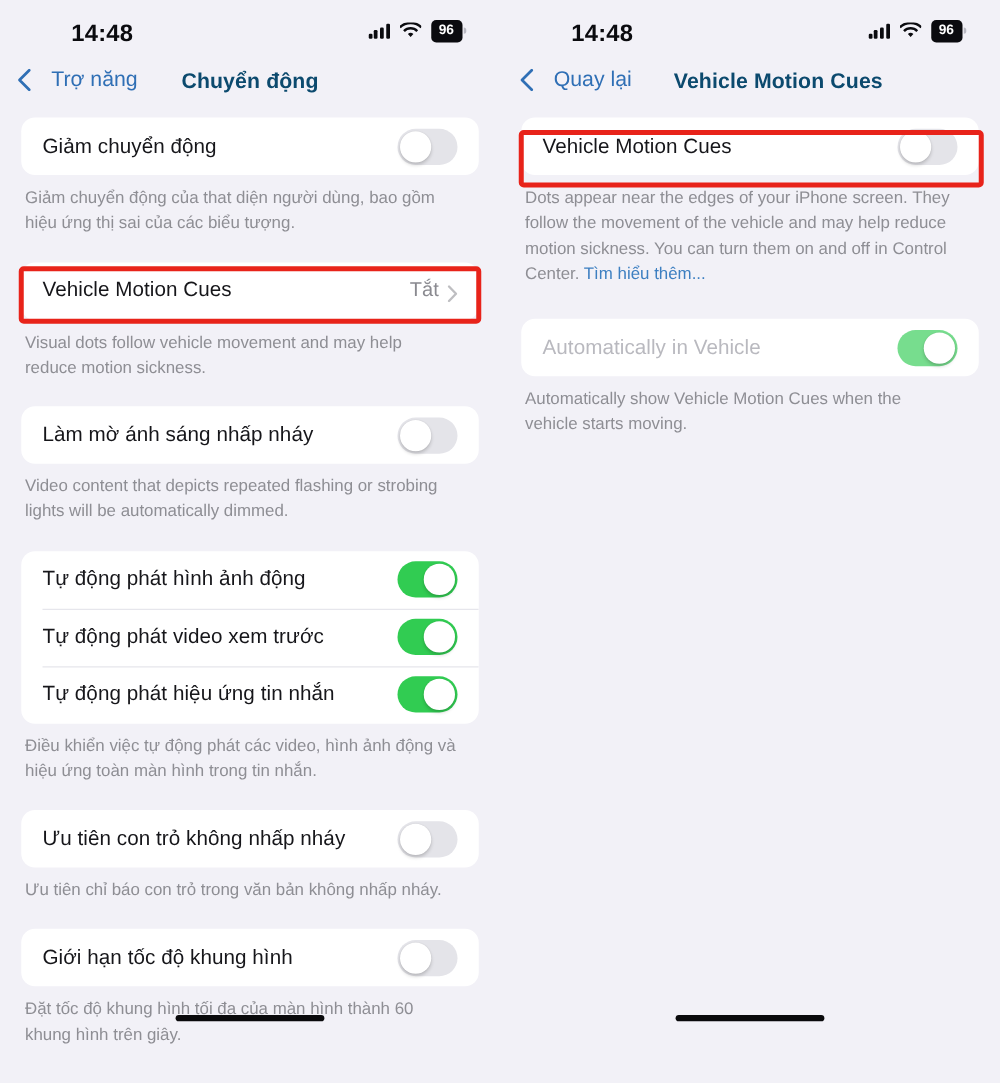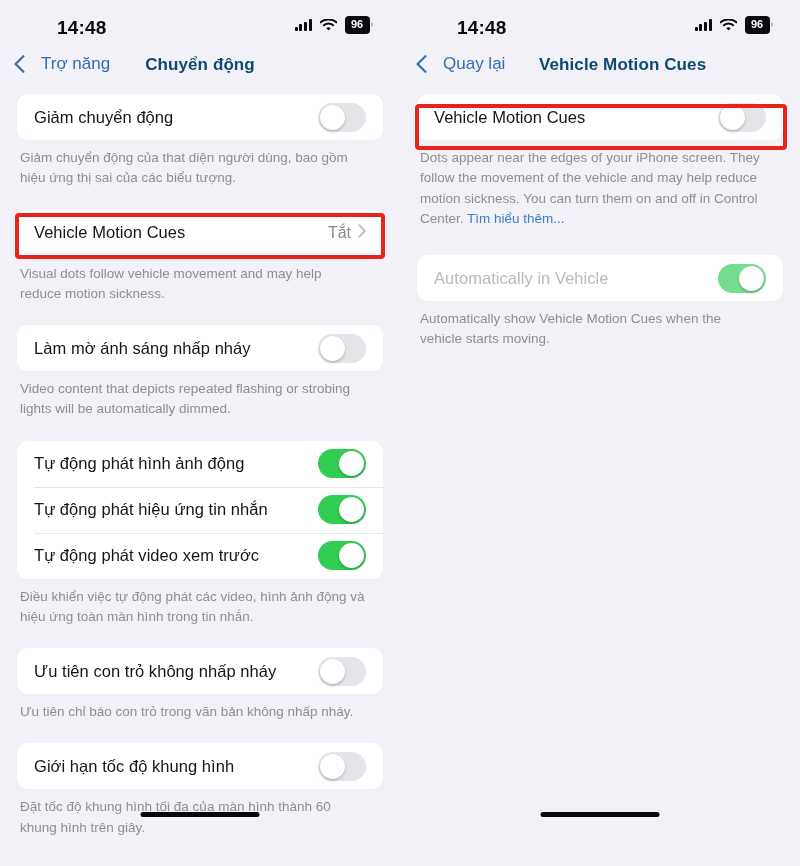--- a/index.html
+++ b/index.html
@@ -69,21 +69,21 @@
   .row {
     display:flex; align-items:center; justify-content:space-between;
     min-height:46px; padding:0 17px; position:relative;
   }
   .row + .row::before {
     content:""; position:absolute; left:17px; right:0; top:0;
     height:1px; background:#e6e6ec;
   }
   .row-label { font-size:16.5px; color:#16161a; letter-spacing:.05px; }
   .row-value {
-    display:flex; align-items:flex-start; gap:7px;
+    display:flex; align-items:flex-end; gap:7px;
     font-size:16px; color:#8a8a90;
   }
   .chev-right { width:8px; height:14px; display:block; opacity:.55; }
 
   .footnote {
     font-size:13.5px; line-height:1.5; color:#8e8e94;
     padding:8px 17px 0 3px;
   }
   .gap-m { height:21px; }
   .gap-l { height:26px; }
@@ -199,27 +199,27 @@
       <div class="gap-m"></div>
 
       <div class="card">
         <div class="row">
           <span class="row-label">Tự động phát hình ảnh động</span>
           <span class="toggle on">
               <span class="knob"></span>
             </span>
         </div>
         <div class="row">
+          <span class="row-label">Tự động phát video xem trước</span>
+          <span class="toggle on">
+              <span class="knob"></span>
+            </span>
+        </div>
+        <div class="row">
           <span class="row-label">Tự động phát hiệu ứng tin nhắn</span>
-          <span class="toggle on">
-              <span class="knob"></span>
-            </span>
-        </div>
-        <div class="row">
-          <span class="row-label">Tự động phát video xem trước</span>
           <span class="toggle on">
               <span class="knob"></span>
             </span>
         </div>
       </div>
       <div class="footnote">Điều khiển việc tự động phát các video, hình ảnh động và hiệu ứng toàn màn hình trong tin nhắn.</div>
 
       <div class="gap-m"></div>
 
       <div class="card">

